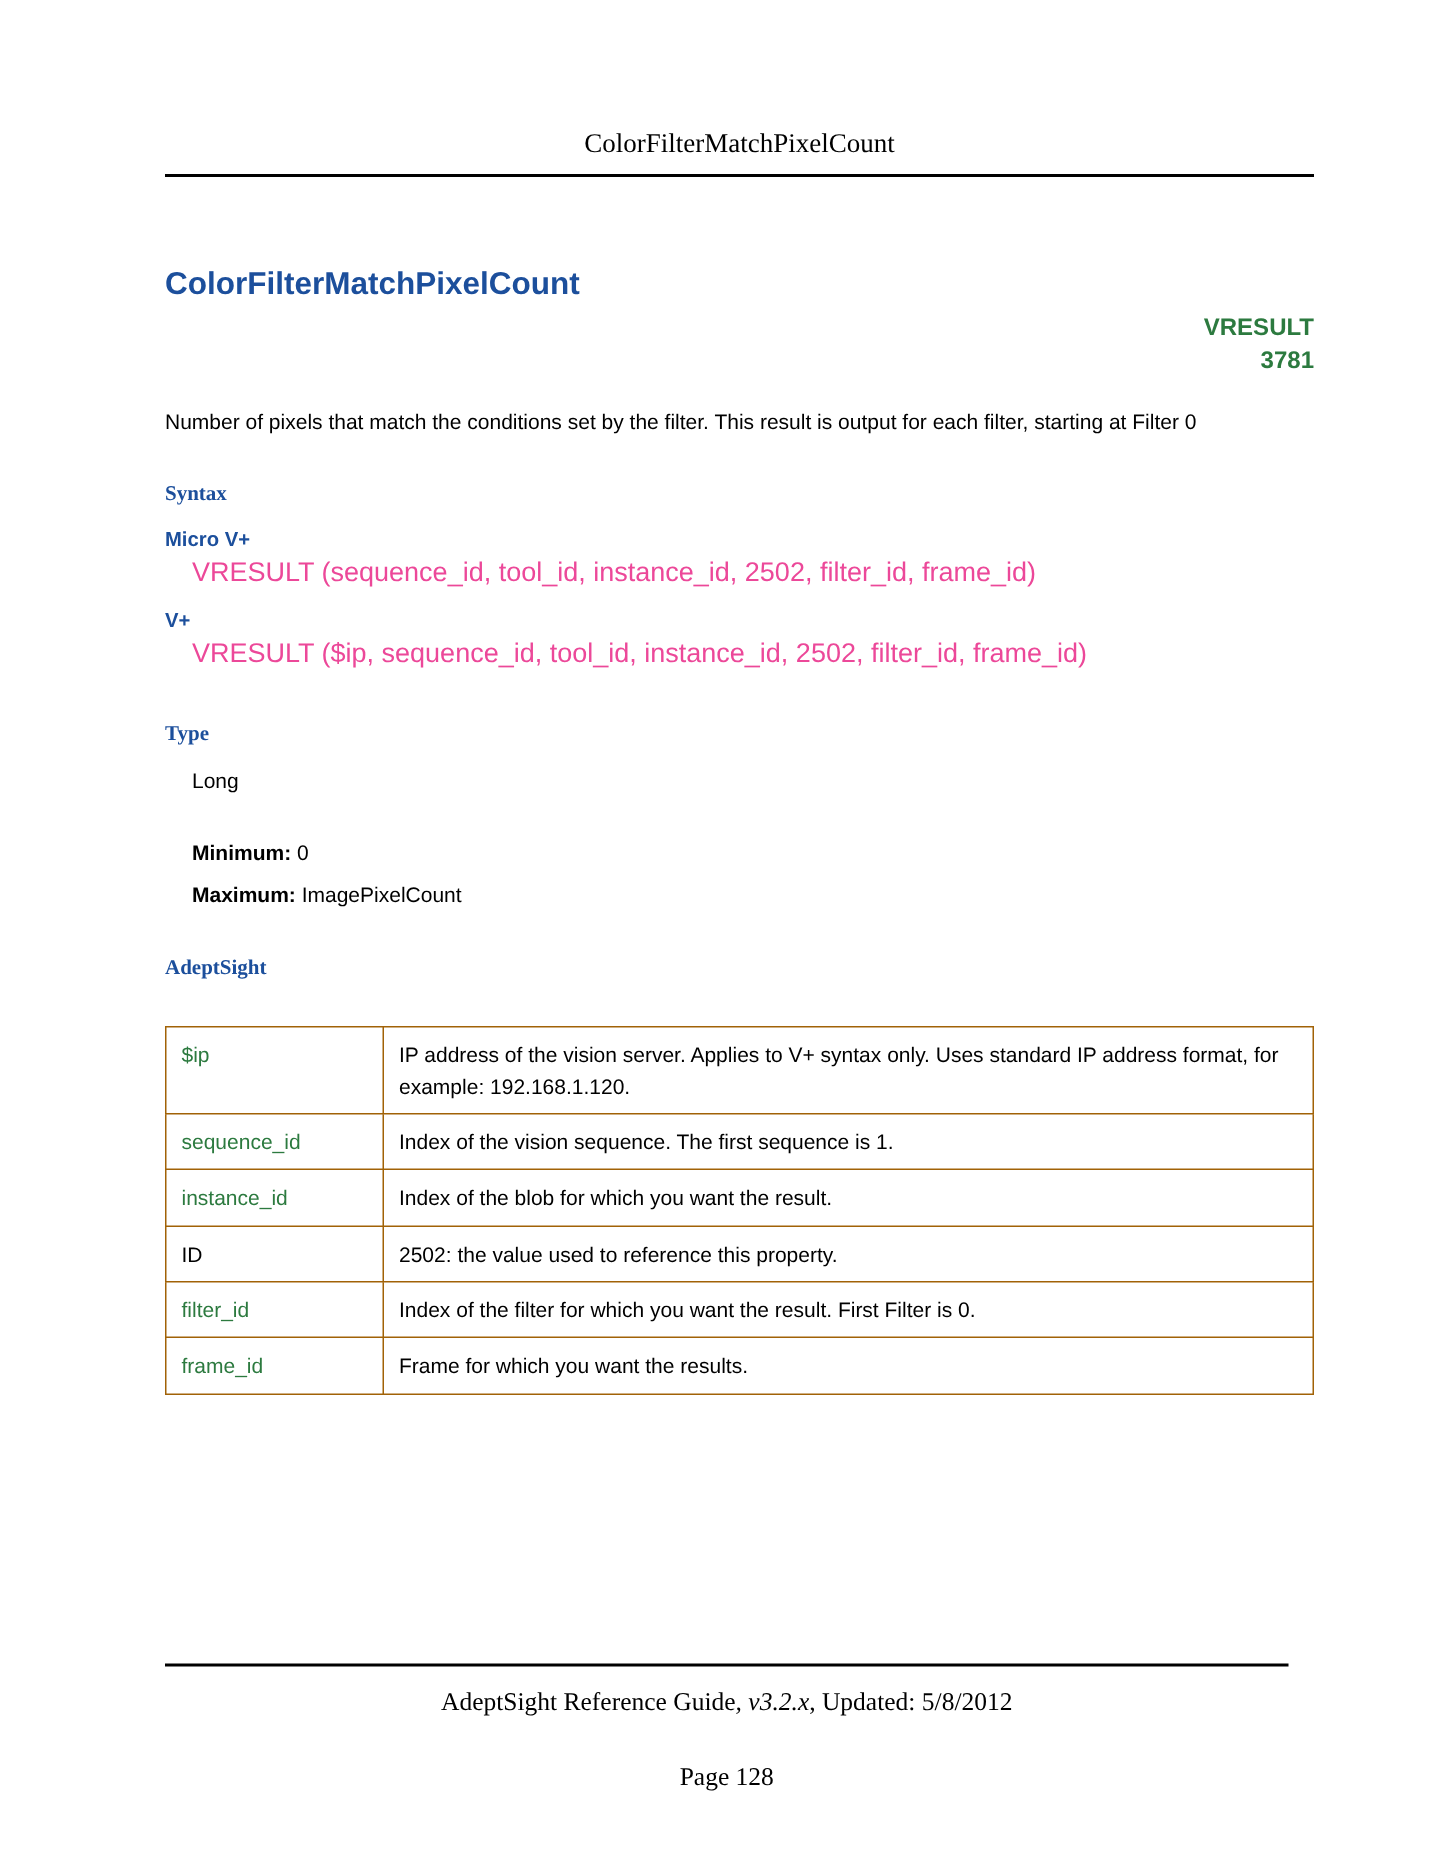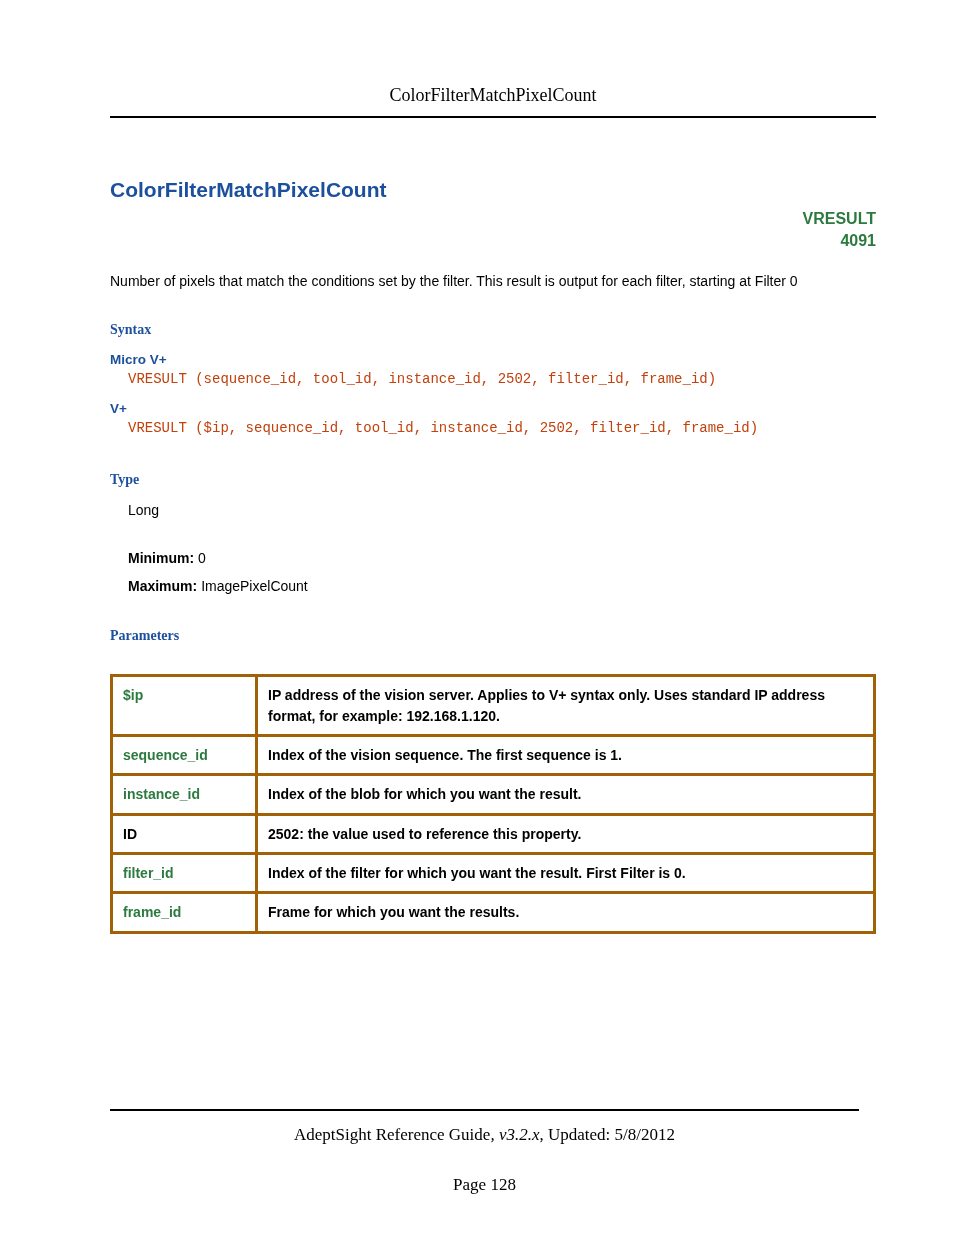--- a/index.html
+++ b/index.html
@@ -54,23 +54,23 @@
     margin: 0 0 14px 0;
     font-family: Liberation Serif, serif;
   }
   .sub-heading {
     color: #1c4f9c;
     font-weight: bold;
     font-size: 13.5px;
     margin: 0 0 4px 0;
   }
   .code-line {
-    font-family: Liberation Mono, monospace;
-    font-size: 14px;
-    color: #c2410c;
+    font-family: Liberation Sans, sans-serif;
+    font-size: 18px;
+    color: #ec4899;
     margin: 0 0 14px 18px;
     white-space: nowrap;
   }
   .body-text {
     font-size: 14px;
     margin: 0 0 10px 18px;
   }
   .range-line {
     font-size: 14px;
     margin: 0 0 12px 18px;
@@ -98,46 +98,45 @@
     font-family: Georgia, 'Times New Roman', serif;
     font-size: 17px;
   }
   table.params {
     width: 100%;
     border-collapse: collapse;
     font-size: 14px;
     margin-top: 30px;
   }
   table.params td {
-    border: 3px solid #a16207;
+    border: 1px solid #a16207;
     padding: 8px 10px;
     vertical-align: top;
     line-height: 1.45;
-    font-weight: bold;
   }
   table.params td.pname {
     width: 145px;
     color: #2c7a3f;
     font-family: Verdana, sans-serif;
   }
   .gap { height: 22px; }
 </style>
 </head>
 <body>
 
 <div class="page">
 
   <div class="running-head">ColorFilterMatchPixelCount</div>
   <hr class="hr-top">
 
   <h1 class="main-title">ColorFilterMatchPixelCount</h1>
 
   <div class="badge-block">
     <div>VRESULT</div>
-    <div>4091</div>
+    <div>3781</div>
   </div>
 
   <p class="description">Number of pixels that match the conditions set by the filter. This result is output for each filter, starting at Filter 0</p>
 
   <div class="section-heading">Syntax</div>
   <div class="sub-heading">Micro V+</div>
   <div class="code-line">VRESULT (sequence_id, tool_id, instance_id, 2502, filter_id, frame_id)</div>
   <div class="sub-heading">V+</div>
   <div class="code-line">VRESULT ($ip, sequence_id, tool_id, instance_id, 2502, filter_id, frame_id)</div>
 
@@ -152,21 +151,21 @@
     <span class="label">Minimum:</span>
     <span>0</span>
   </div>
   <div class="range-line">
     <span class="label">Maximum:</span>
     <span>ImagePixelCount</span>
   </div>
 
   <div class="gap"></div>
 
-  <div class="section-heading">Parameters</div>
+  <div class="section-heading">AdeptSight</div>
 
   <table class="params">
     <tbody id="params-body">
         <tr>
           <td class="pname">$ip</td>
           <td>IP address of the vision server. Applies to V+ syntax only. Uses standard IP address format, for example: 192.168.1.120.</td>
         </tr>
         <tr>
           <td class="pname">sequence_id</td>
           <td>Index of the vision sequence. The first sequence is 1.</td>

